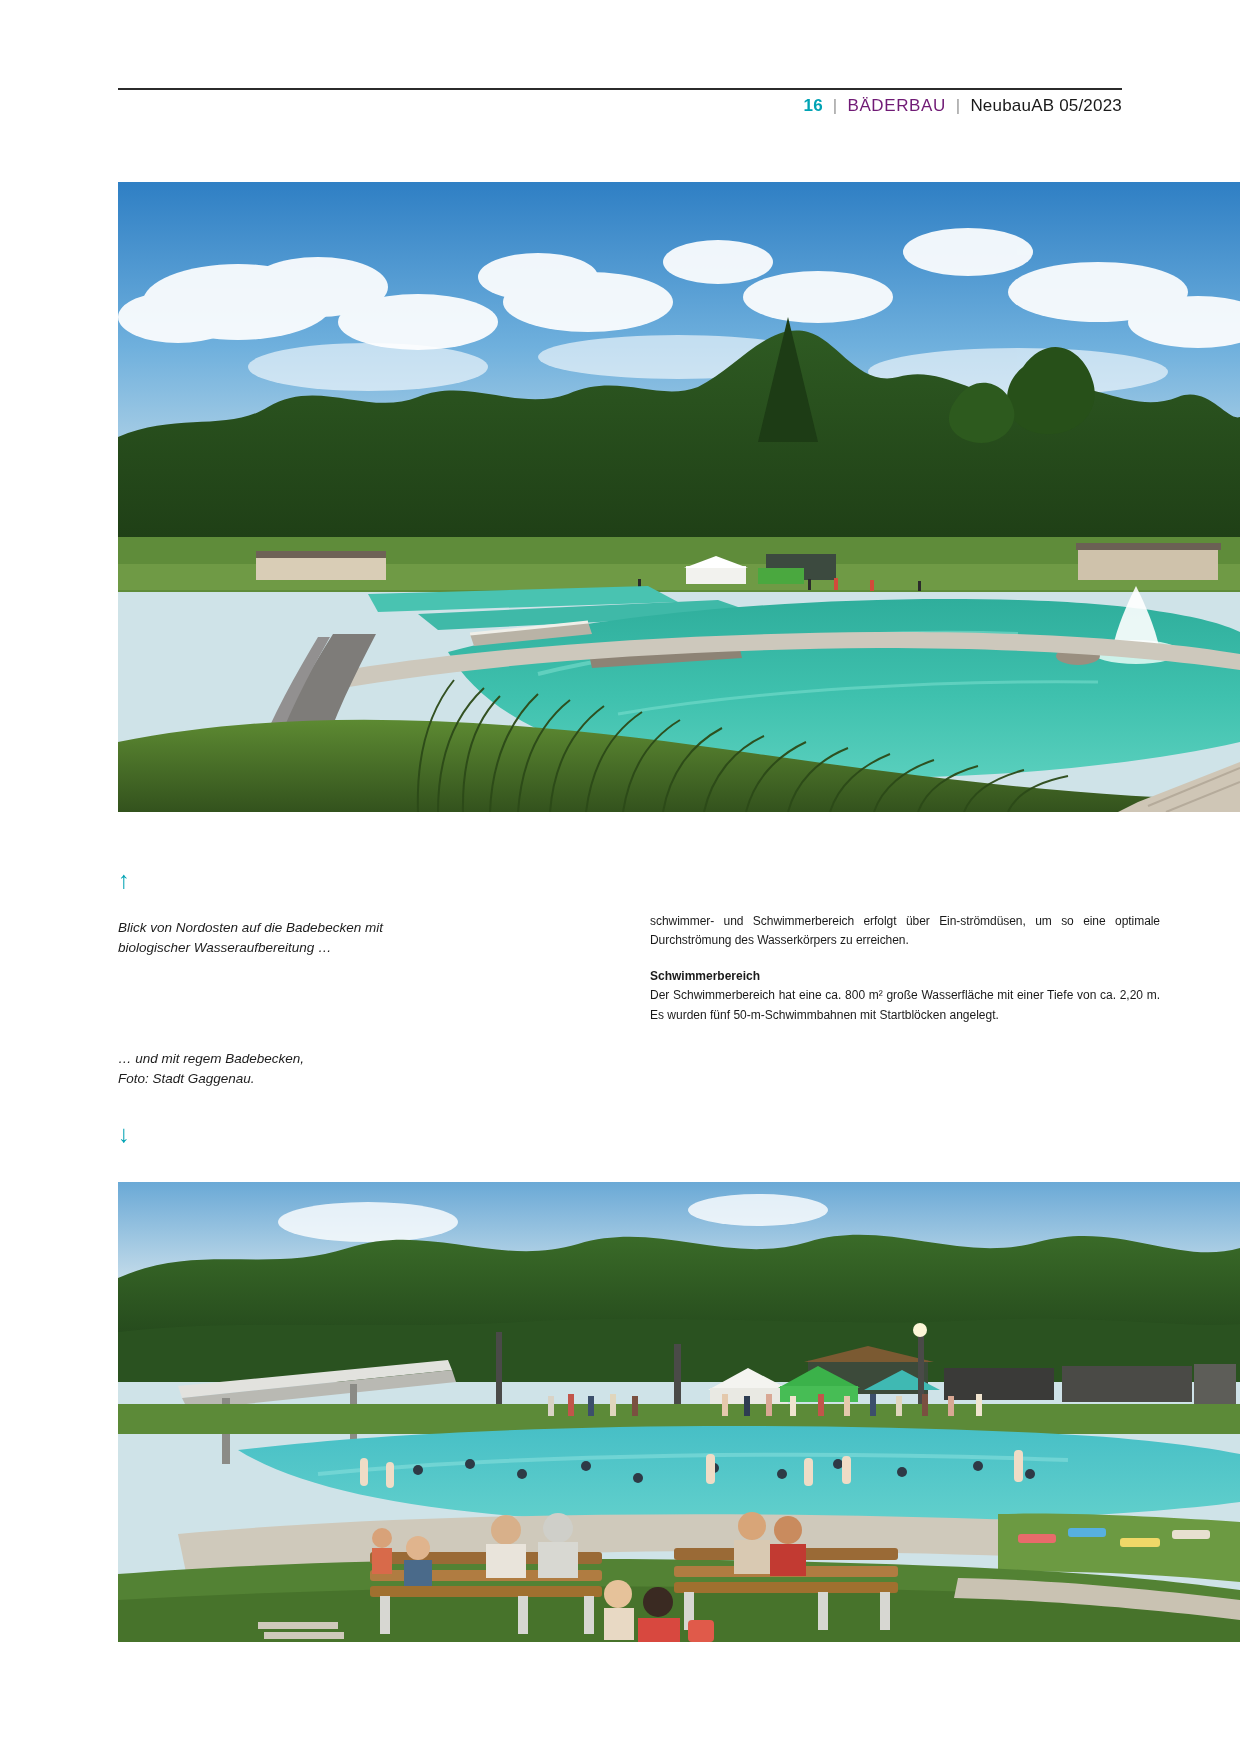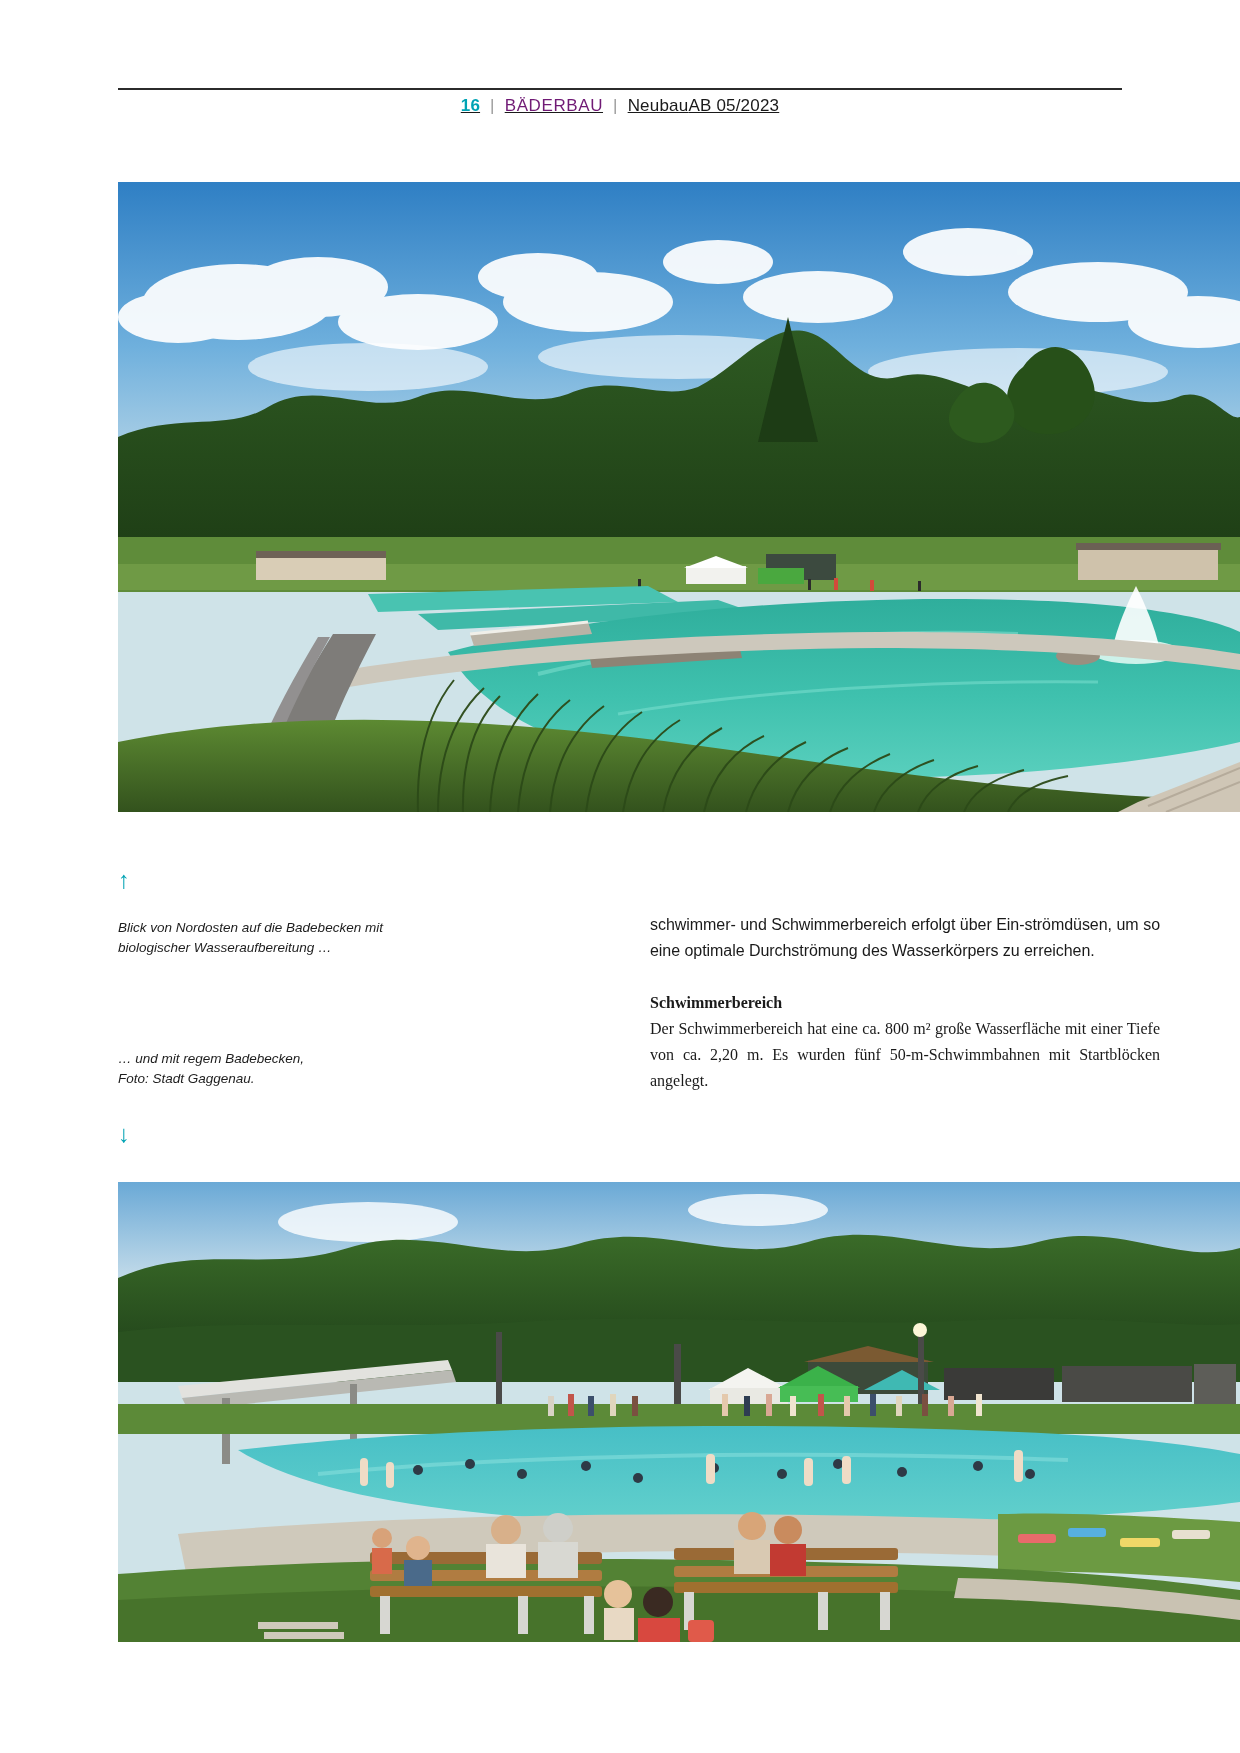--- a/index.html
+++ b/index.html
@@ -23,24 +23,23 @@
   }
 
   
   .header {
     position: absolute;
     left: 118px;
     top: 48px;
     width: 1004px;
     display: flex;
     align-items: baseline;
-    justify-content: center;
+    justify-content: flex-end;
     font-size: 17px;
     letter-spacing: 0.2px;
-    text-decoration: underline;
   }
   .header-left {
     display: flex;
     align-items: baseline;
     gap: 0;
   }
   .page-num {
     font-weight: bold;
     color: #00a3b4;
     font-size: 17px;
@@ -115,27 +114,27 @@
   .caption-1 { margin-top: 26px; }
   .caption-2 { margin-top: 92px; }
   .arrow-down { margin-top: 34px; }
 
   
   .text-col {
     position: absolute;
     left: 650px;
     top: 912px;
     width: 510px;
-    font-size: 16px;
+    font-size: 12px;
     line-height: 1.62;
     text-align: justify;
     color: #1a1a1a;
   }
   .text-col p { margin: 0; }
-  .text-col p + p { margin-top: 26px; font-family: Liberation Serif, serif; }
+  .text-col p + p { margin-top: 16px; }
   .subhead {
     font-weight: bold;
     display: block;
   }
   .tight { letter-spacing: -0.05px; }
 </style>
 </head>
 <body>
 
 <div class="page">

